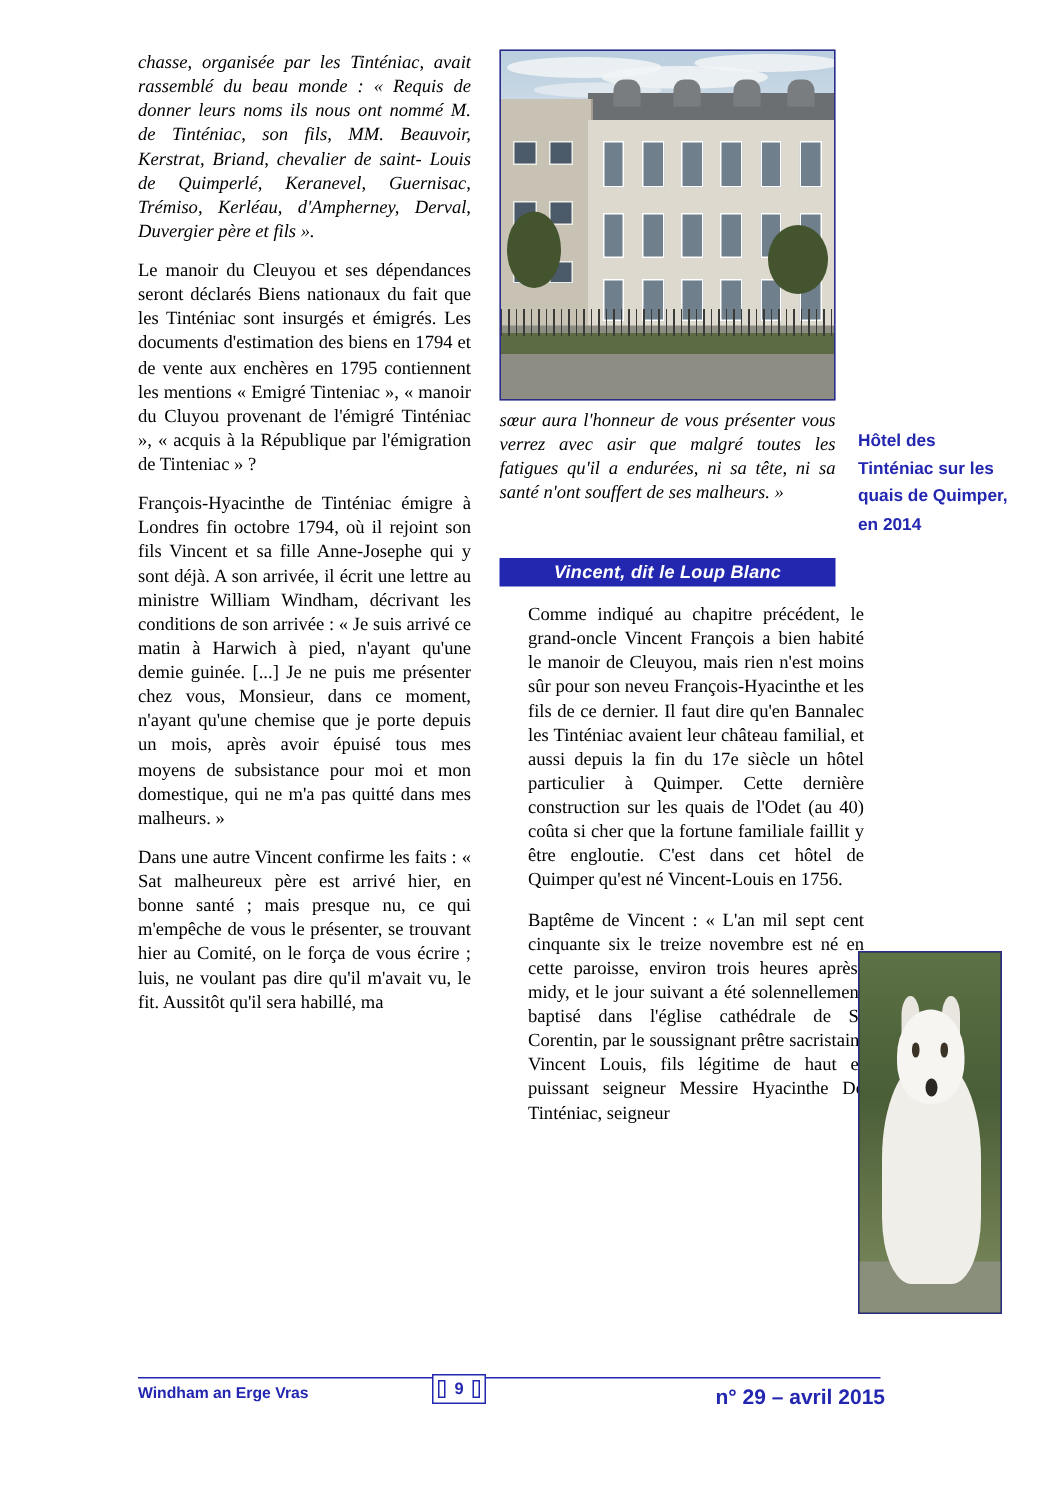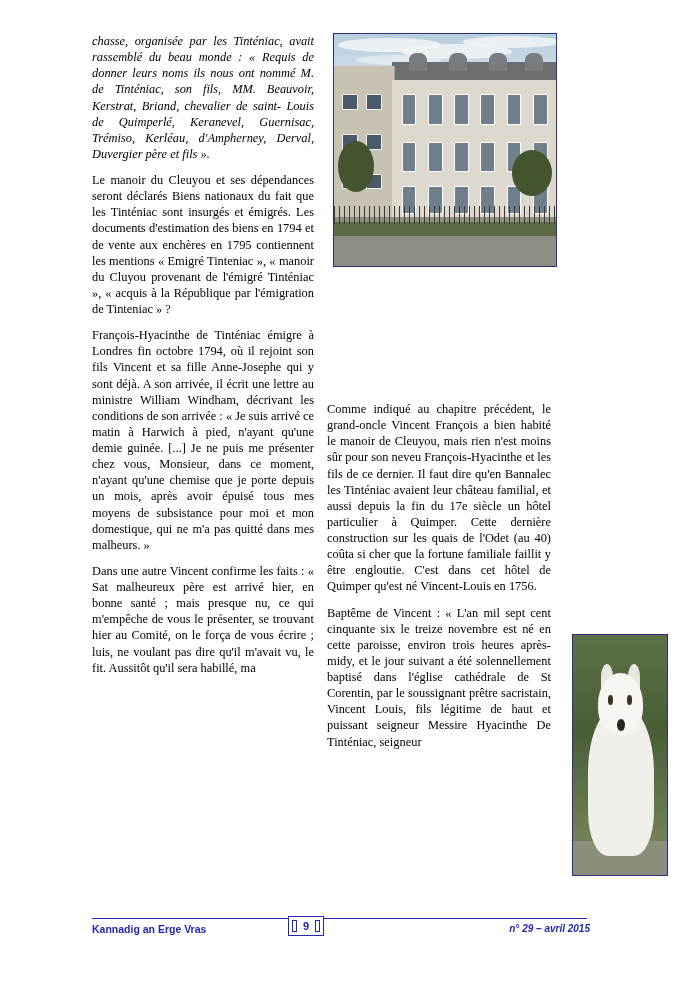--- a/index.html
+++ b/index.html
@@ -245,23 +245,22 @@
     font-weight: bold;
     font-size: 10.5px;
     color: #2327b0;
   }
   .footer-right {
     position: absolute;
     right: 110px;
     top: 923px;
     font-family: "Liberation Sans", sans-serif;
     font-weight: bold;
-    font-size: 10px;
+    font-size: 14px;
     color: #2327b0;
-    font-style: italic;
   }
   .page-number {
     position: absolute;
     left: 288px;
     top: 916px;
     width: 36px;
     height: 20px;
     border: 1px solid #2327b0;
     box-sizing: border-box;
     text-align: center;
@@ -287,21 +286,21 @@
 
   
   .rc-block-a {
     position: absolute;
     left: 333px;
     top: 272px;
     width: 224px;
   }
   .rc-block-b {
     position: absolute;
-    left: 327px;
+    left: 352px;
     top: 401px;
     width: 224px;
   }
 </style>
 </head>
 <body>
 
 <div class="page">
 
   <div class="col-left">
@@ -351,38 +350,43 @@
       <div class="win" style="left:70%; top:76%; width:9%; height:20%"></div>
       <div class="win" style="left:86%; top:76%; width:9%; height:20%"></div>
     </div>
     <div class="ground"></div>
     <div class="grass"></div>
     <div class="fence"></div>
     <div class="tree" style="left:2%; top:46%; width:16%; height:22%"></div>
     <div class="tree" style="left:80%; top:50%; width:18%; height:20%"></div>
   </div>
 
-
-
+  <div class="caption">Hôtel des Tinténiac sur les quais de Quimper, en 2014</div>
+
+  <div class="rc-block-a">
+    <p class="italic">sœur aura l'honneur de vous présenter vous verrez avec asir que malgré toutes les fatigues qu'il a endurées, ni sa tête, ni sa santé n'ont souffert de ses malheurs. »</p>
+  </div>
+
+  <div class="section-bar">Vincent, dit le Loup Blanc</div>
 
   <div class="rc-block-b">
     <p>Comme indiqué au chapitre précédent, le grand-oncle Vincent François a bien habité le manoir de Cleuyou, mais rien n'est moins sûr pour son neveu François-Hyacinthe et les fils de ce dernier. Il faut dire qu'en Bannalec les Tinténiac avaient leur château familial, et aussi depuis la fin du 17e siècle un hôtel particulier à Quimper. Cette dernière construction sur les quais de l'Odet (au 40) coûta si cher que la fortune familiale faillit y être engloutie. C'est dans cet hôtel de Quimper qu'est né Vincent-Louis en 1756.</p>
     <p>Baptême de Vincent : « L'an mil sept cent cinquante six le treize novembre est né en cette paroisse, environ trois heures après-midy, et le jour suivant a été solennellement baptisé dans l'église cathédrale de St Corentin, par le soussignant prêtre sacristain, Vincent Louis, fils légitime de haut et puissant seigneur Messire Hyacinthe De Tinténiac, seigneur</p>
   </div>
 
   <div class="photo-wolf">
     <div class="wolf-bg"></div>
     <div class="rock"></div>
     <div class="wolf-body"></div>
     <div class="wolf-ear" style="left:30%"></div>
     <div class="wolf-ear" style="left:58%"></div>
     <div class="wolf-head"></div>
     <div class="wolf-eye" style="left:37%"></div>
     <div class="wolf-eye" style="left:57%"></div>
     <div class="wolf-nose"></div>
   </div>
 
   <div class="footer-rule"></div>
-  <div class="footer-left">Kannadig an Erge Vras</div>
+  <div class="footer-left">Windham an Erge Vras</div>
   <div class="page-number">9</div>
   <div class="footer-right">n° 29 – avril 2015</div>
 
 </div>
 
 </body></html>

